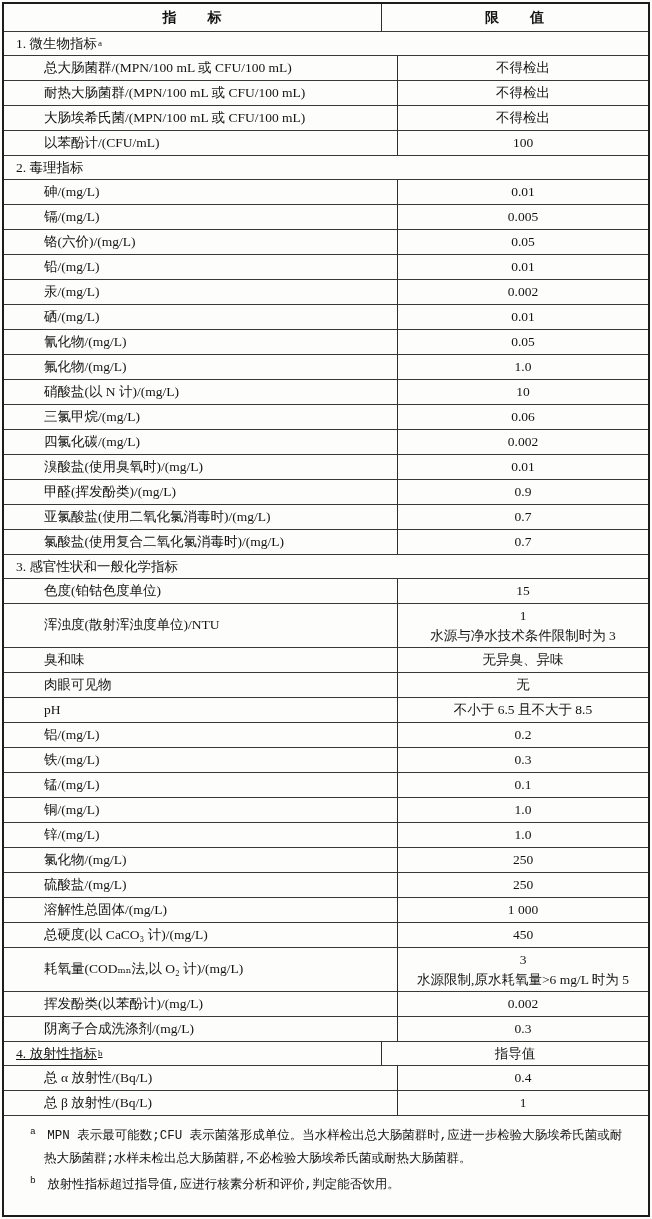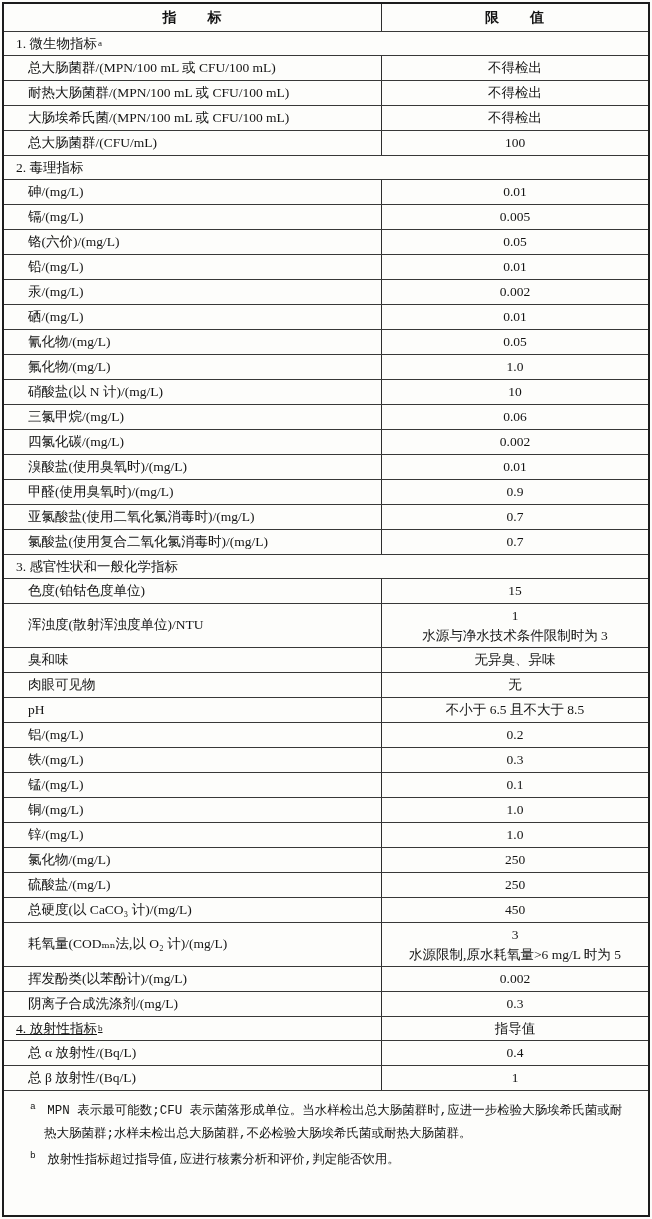--- a/index.html
+++ b/index.html
@@ -51,20 +51,21 @@
   .section-row .sec-value{
     flex:1;display:flex;align-items:center;justify-content:center;
   }
   .section-row sup{font-size:9px;line-height:1;margin-left:1px;}
   .data-row{min-height:24px;font-size:13.5px;}
   .label-cell{
     display:flex;align-items:center;
     padding-left:24px;padding-right:4px;
     box-sizing:border-box;
     line-height:1.25;
+    margin-left:16px;
   }
   .value-cell{
     flex:1;
     display:flex;flex-direction:column;
     align-items:center;justify-content:center;
     text-align:center;
     padding:2px 4px;
     box-sizing:border-box;
     line-height:1.45;
   }
@@ -123,21 +124,21 @@
     <div class="value-cell">不得检出</div>
   </div>
         <div class="row data-row">
     <div class="col-left label-cell">
       <span>大肠埃希氏菌/(MPN/100 mL 或 CFU/100 mL)</span>
     </div>
     <div class="value-cell">不得检出</div>
   </div>
         <div class="row data-row">
     <div class="col-left label-cell">
-      <span>总大肠菌群/(CFU/mL)</span>
+      <span>以苯酚计/(CFU/mL)</span>
     </div>
     <div class="value-cell">100</div>
   </div>
         <div class="row section-row full-span">
     <div class="sec-cell">
       <span>2.  毒理指标</span>
             <sup></sup>
     </div>
 
   </div>
@@ -210,21 +211,21 @@
     <div class="value-cell">0.002</div>
   </div>
         <div class="row data-row">
     <div class="col-left label-cell">
       <span>溴酸盐(使用臭氧时)/(mg/L)</span>
     </div>
     <div class="value-cell">0.01</div>
   </div>
         <div class="row data-row">
     <div class="col-left label-cell">
-      <span>甲醛(使用臭氧时)/(mg/L)</span>
+      <span>甲醛(挥发酚类)/(mg/L)</span>
     </div>
     <div class="value-cell">0.9</div>
   </div>
         <div class="row data-row">
     <div class="col-left label-cell">
       <span>亚氯酸盐(使用二氧化氯消毒时)/(mg/L)</span>
     </div>
     <div class="value-cell">0.7</div>
   </div>
         <div class="row data-row">
@@ -310,20 +311,26 @@
     <div class="value-cell">250</div>
   </div>
         <div class="row data-row">
     <div class="col-left label-cell">
       <span>硫酸盐/(mg/L)</span>
     </div>
     <div class="value-cell">250</div>
   </div>
         <div class="row data-row">
     <div class="col-left label-cell">
+      <span>溶解性总固体/(mg/L)</span>
+    </div>
+    <div class="value-cell">1 000</div>
+  </div>
+        <div class="row data-row">
+    <div class="col-left label-cell">
       <span>总硬度(以 CaCO₃ 计)/(mg/L)</span>
     </div>
     <div class="value-cell">450</div>
   </div>
         <div class="row data-row tall">
     <div class="col-left label-cell">
       <span>耗氧量(CODₘₙ法,以 O₂ 计)/(mg/L)</span>
     </div>
     <div class="value-cell">
             <div class="vline">3</div>

